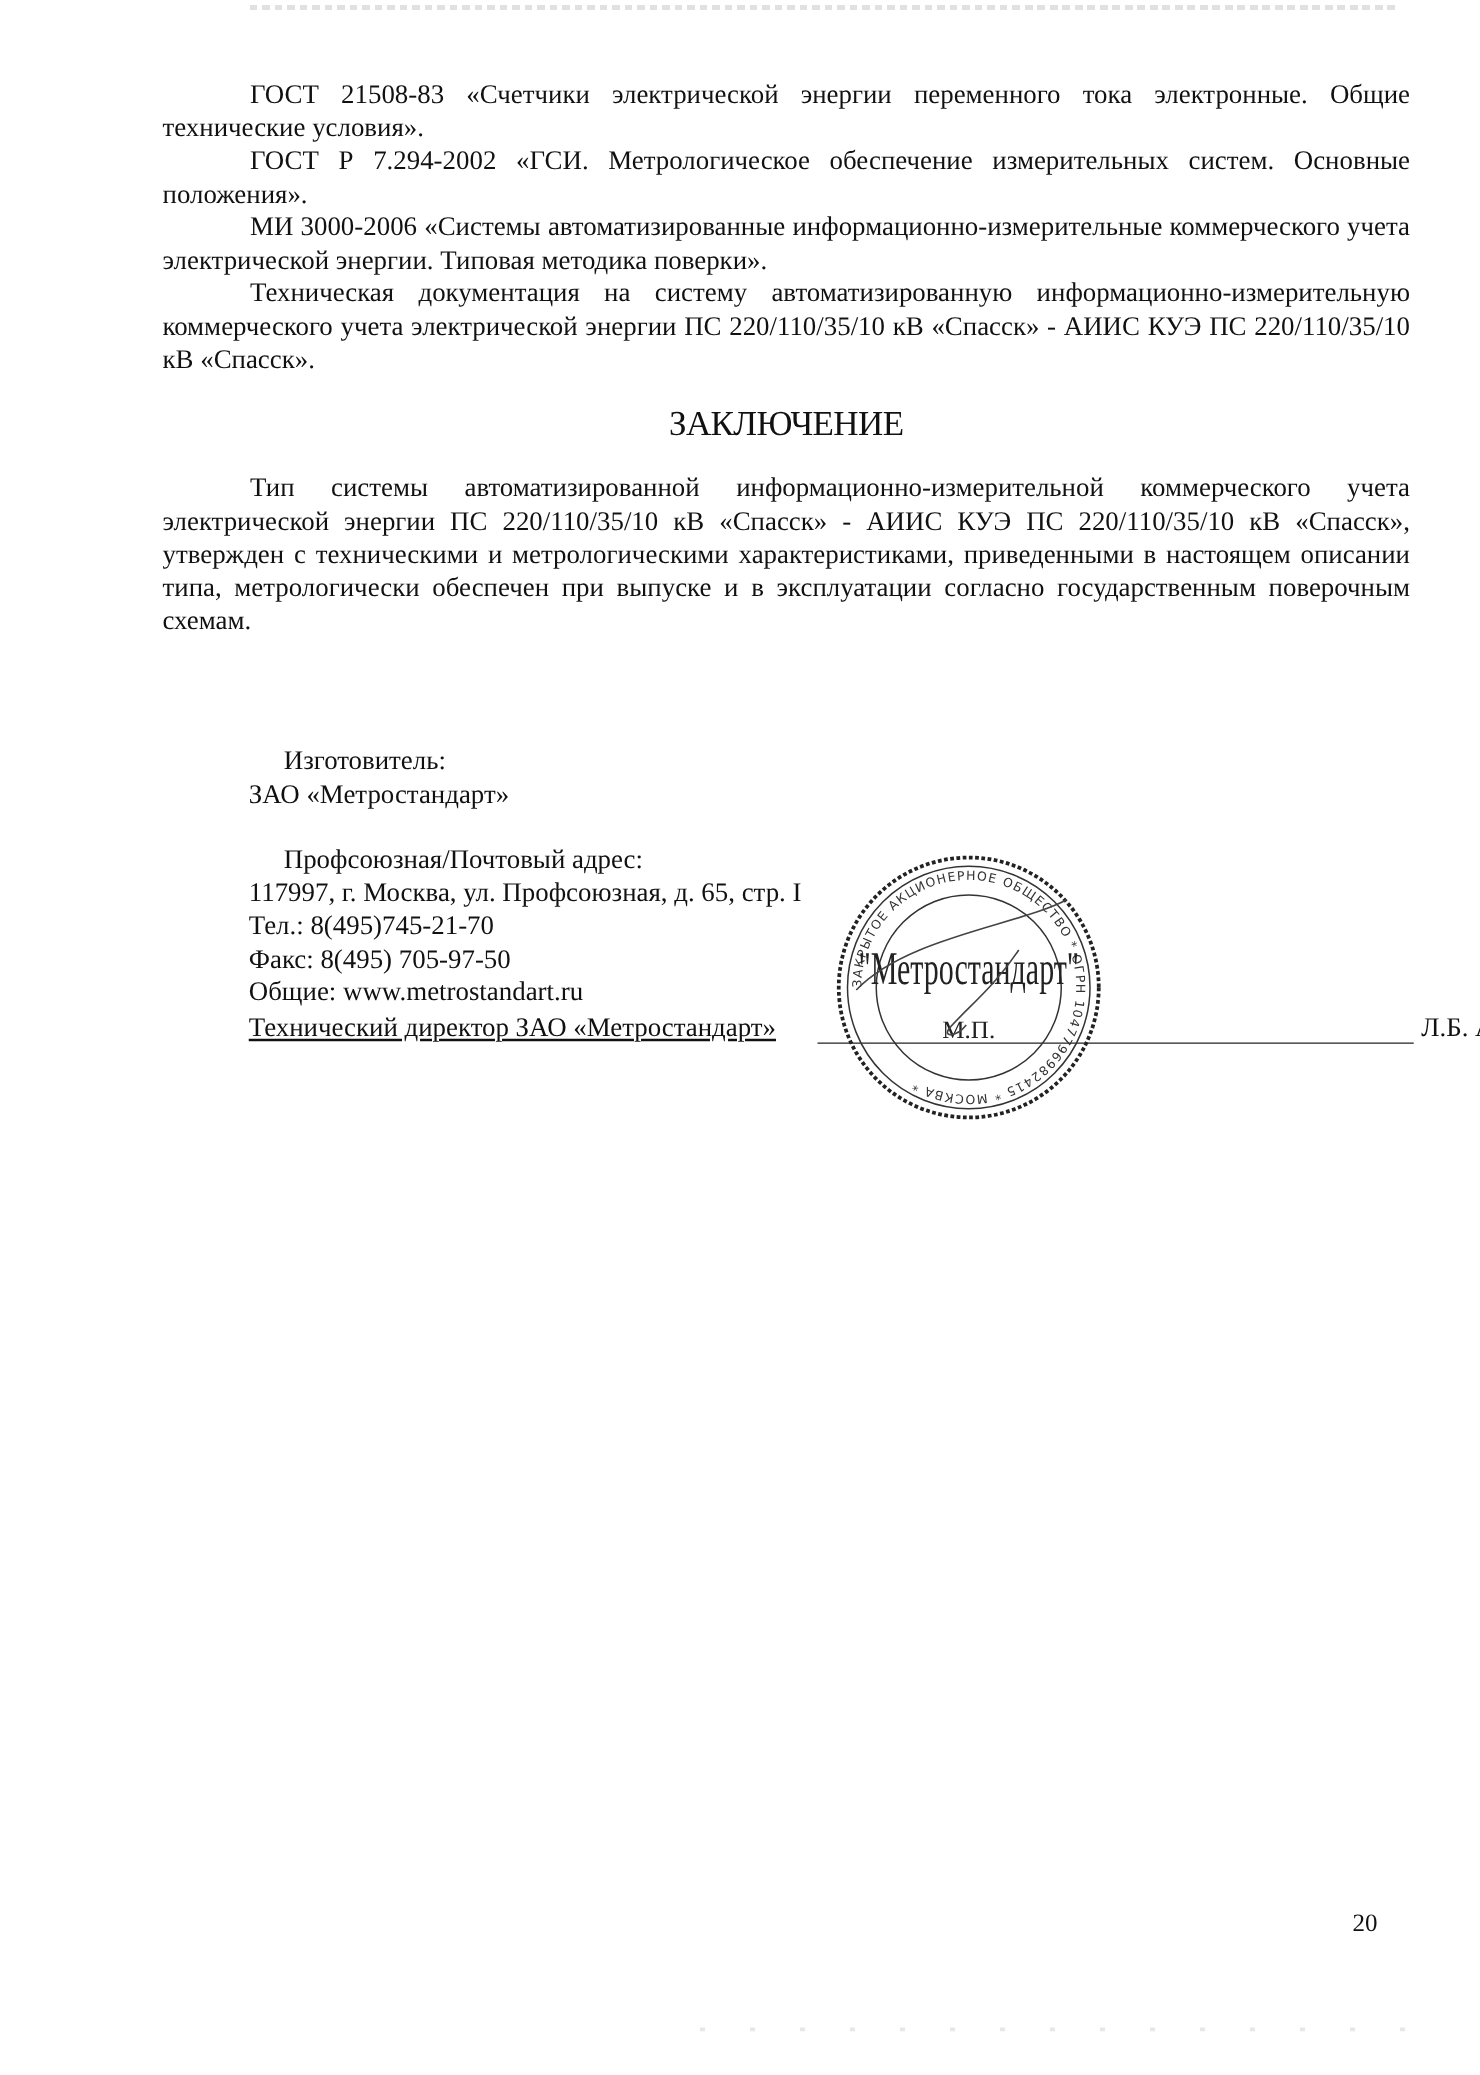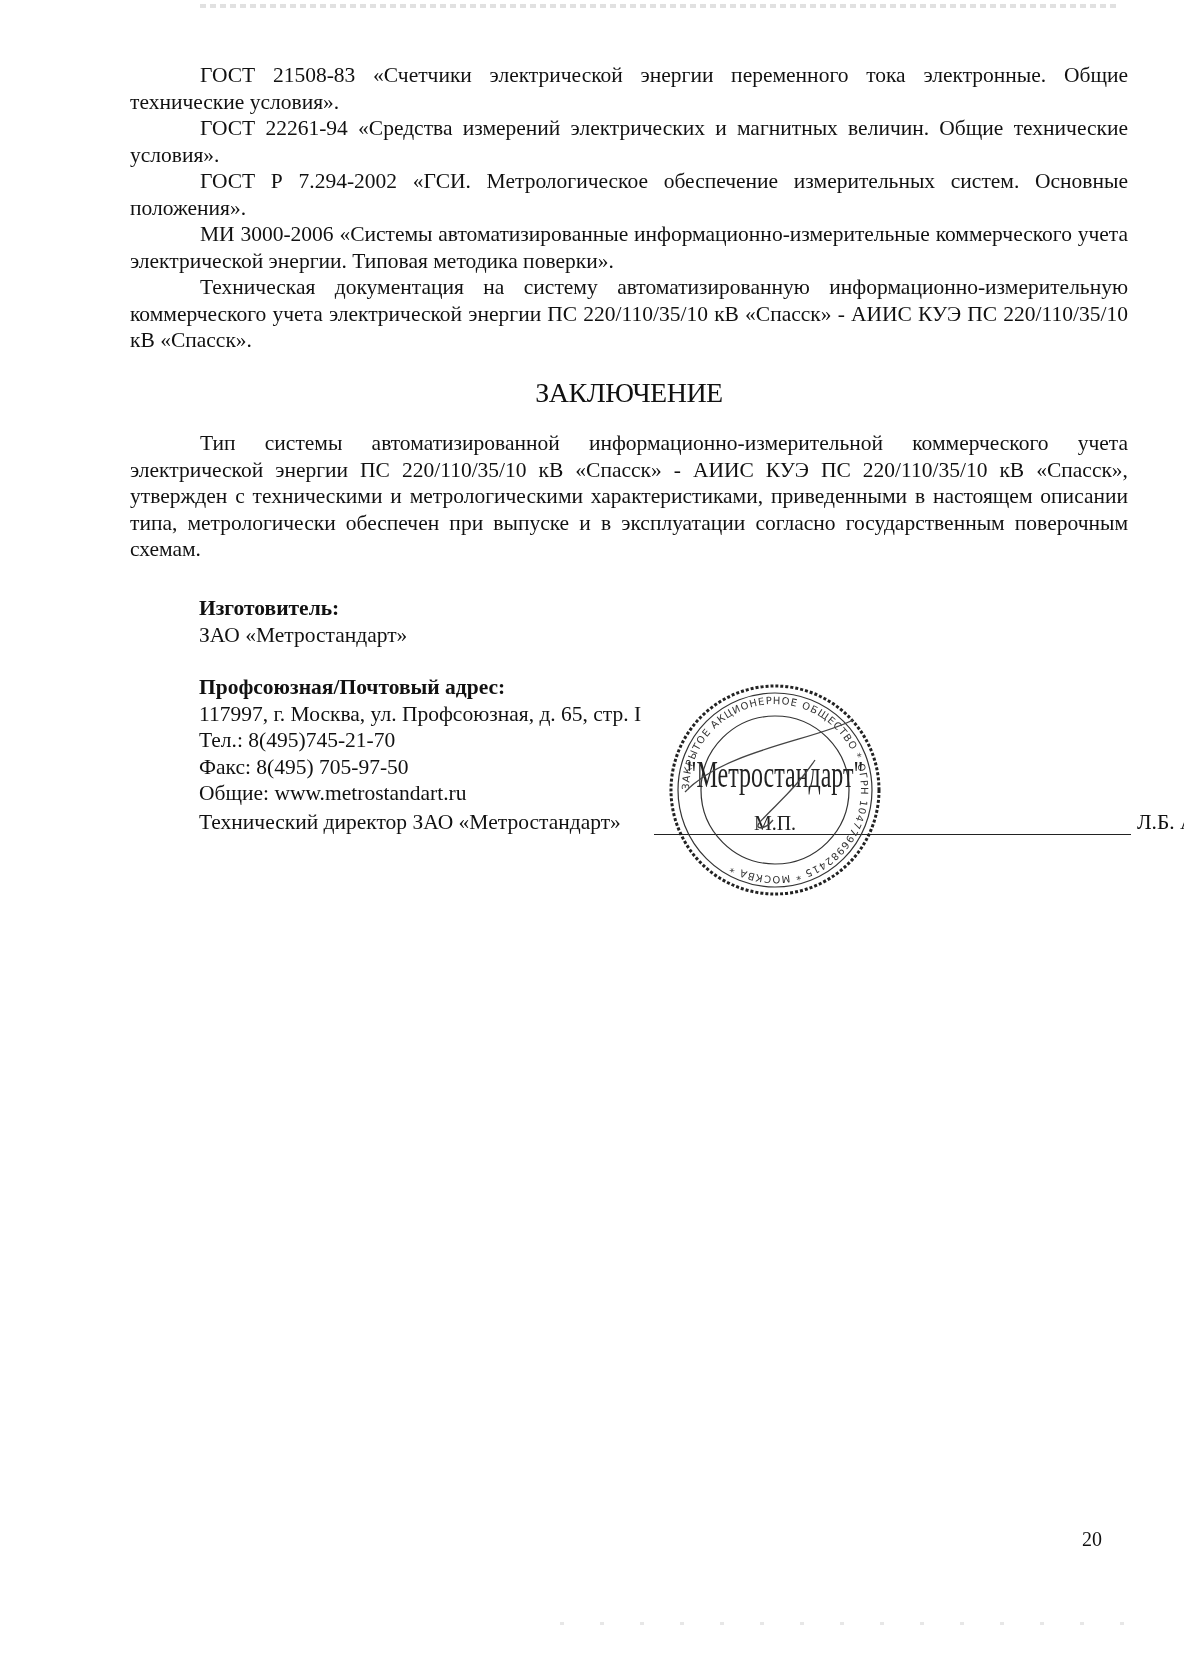--- a/index.html
+++ b/index.html
@@ -24,47 +24,47 @@
   }
   .para { text-align: justify; text-indent: 70px; margin: 0; }
   .heading {
     text-align: center; font-size: 28px; margin: 26px 0 24px 0;
     letter-spacing: -0.5px;
   }
   .maker {
     position: absolute; left: 199px; top: 595px; width: 600px;
     font-size: 21.5px; line-height: 26.5px;
   }
-  .maker .label { font-weight: bold; }
+  .maker .label { font-weight: normal; margin-left: 28px; }
   .gap { height: 26px; }
   .link { }
   .sign-row {
     position: absolute; left: 199px; top: 810px; width: 960px; height: 30px;
     font-size: 21.5px;
+    text-decoration: underline;
   }
   .sign-line {
     position: absolute; left: 455px; top: 24px; width: 477px; height: 0;
     border-top: 1.5px solid #222;
   }
   .signer { position: absolute; left: 938px; top: 0; white-space: nowrap; }
   .stamp {
     position: absolute; left: 665px; top: 680px; width: 220px; height: 220px;
   }
   .page-number {
     position: absolute; left: 1082px; top: 1528px; font-size: 20px;
   }
 </style>
 </head>
 <body>
 
 <div class="scan-artifact-top"></div>
 
 <div class="page">
   <p class="para">ГОСТ 21508-83 «Счетчики электрической энергии переменного тока электронные. Общие технические условия».</p>
-  <p class="para">ГОСТ 22261-94 «Средства измерений электрических и магнитных величин. Общие технические условия».</p>
   <p class="para">ГОСТ Р 7.294-2002 «ГСИ. Метрологическое обеспечение измерительных систем. Основные положения».</p>
   <p class="para">МИ 3000-2006 «Системы автоматизированные информационно-измерительные коммерческого учета электрической энергии. Типовая методика поверки».</p>
   <p class="para">Техническая документация на систему автоматизированную информационно-измерительную коммерческого учета электрической энергии ПС 220/110/35/10 кВ «Спасск» - АИИС КУЭ ПС 220/110/35/10 кВ «Спасск».</p>
   <div class="heading">ЗАКЛЮЧЕНИЕ</div>
   <p class="para">Тип системы автоматизированной информационно-измерительной коммерческого учета электрической энергии ПС 220/110/35/10 кВ «Спасск» - АИИС КУЭ ПС 220/110/35/10 кВ «Спасск», утвержден с техническими и метрологическими характеристиками, приведенными в настоящем описании типа, метрологически обеспечен при выпуске и в эксплуатации согласно государственным поверочным схемам.</p>
 </div>
 
 <div class="maker">
   <div class="label">Изготовитель:</div>
   <div>ЗАО «Метростандарт»</div>

